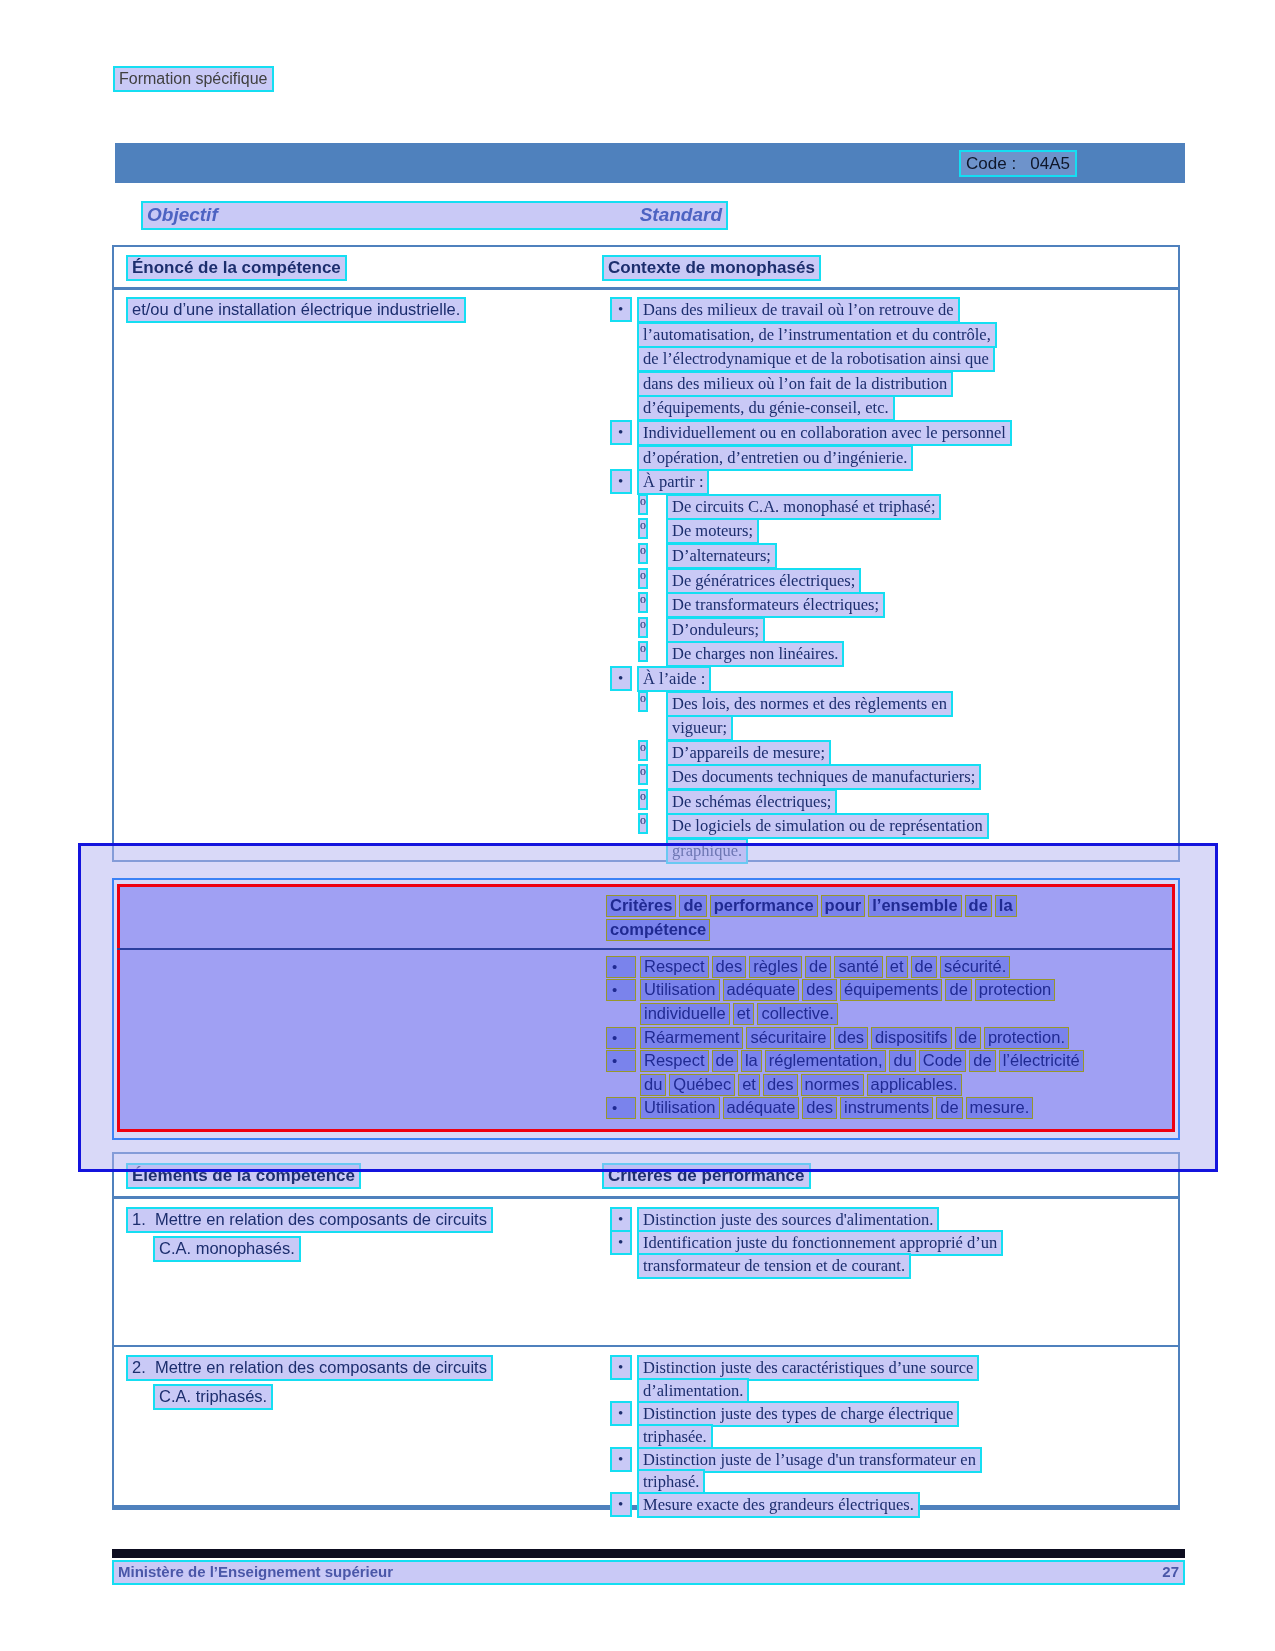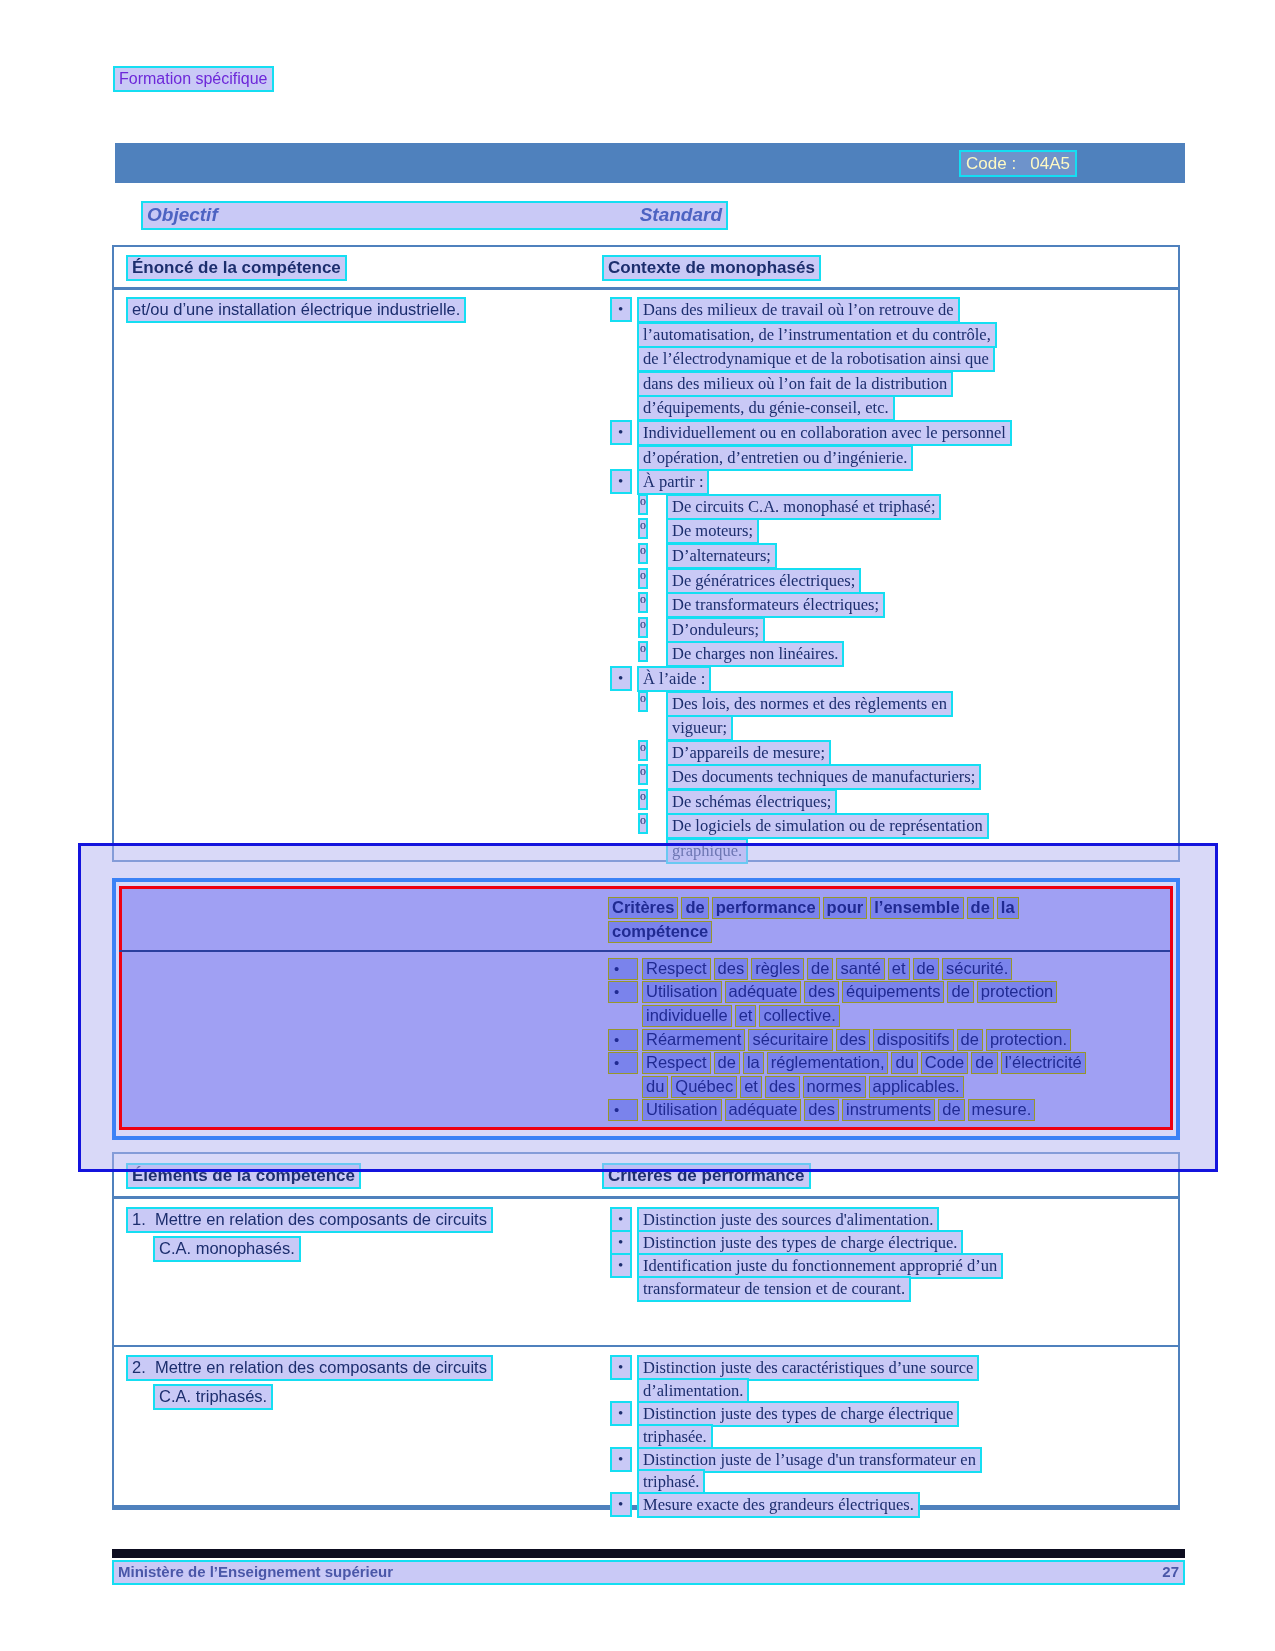--- a/index.html
+++ b/index.html
@@ -14,28 +14,28 @@
     padding:1px 4px 2px 4px;
     color:#1c2e6e;
     font-size:16.5px;
     line-height:19px;
     white-space:pre;
     vertical-align:top;
   }
 
   
   .top-label { position:absolute; left:113px; top:66px; }
-  .top-label .hl { color:#6d28d9; font-size:16px; }
+  .top-label .hl { color:#404040; font-size:16px; }
 
   
   .title-bar { position:absolute; left:115px; top:143px; width:1070px; height:40px; background:#4f81bd; }
   .code-box {
     position:absolute; right:108px; top:7px;
     border:2px solid #15def2; background:rgba(205,205,247,0.25);
-    color:#fef9c3; font-size:17px; line-height:21px; padding:1px 5px; white-space:pre;
+    color:#0f172a; font-size:17px; line-height:21px; padding:1px 5px; white-space:pre;
   }
 
   
   .obj-row { position:absolute; left:141px; top:201px; width:587px; }
   .obj-row .hl { display:flex; justify-content:space-between; width:587px;
     font-weight:700; font-style:italic; font-size:19px; line-height:22px; color:#4d63c2; }
 
   
   .tbl { position:absolute; border:2px solid #4f81bd; background:#ffffff; }
   .tbl-header { display:flex; border-bottom:3px solid #4f81bd; padding:8px 0 6px 12px; }
@@ -62,21 +62,21 @@
   }
   .marker.sub::after { content:"o"; position:absolute; left:0px; top:-4px; font-size:12px; color:#1c2e6e; }
   .marker.blank { visibility:hidden; }
 
   
   .overlay { position:absolute; left:78px; top:843px; width:1140px; height:329px;
     background:rgba(182,182,242,0.52); border:3px solid #1414dd; z-index:6; pointer-events:none; }
 
   
   .tbl-perf { position:absolute; left:112px; top:878px; width:1068px; height:262px;
-    border:4px solid #3b82f6; background:transparent; z-index:7; }
+    border:2px solid #3b82f6; background:transparent; z-index:7; }
   .red-box { position:absolute; left:3px; top:4px; right:3px; bottom:6px;
     border:3px solid #ee0011; background:#a0a0f3; display:flex; }
   .red-box .col-spacer { width:486px; }
   .red-box .col-content { flex:1; padding-top:8px; }
   .perf-sep { border-top:2px solid #2b3f9e; margin:4px 0 6px -489px; }
   .perf-header .li-row { height:24.4px; white-space:nowrap; }
   .perf-list .li-row { height:23.6px; white-space:nowrap; }
   .w {
     display:inline-block; background:#7a83ec; border:1px solid #97972a;
     padding:0 3px 1px 3px; margin-right:3px; color:#202a92; font-size:16.5px; line-height:19px;
@@ -190,21 +190,20 @@
       </div>
     </div>
 
     <div class="erow" style="height:146px;">
       <div class="cell-l">
         <span class="t-line"><span class="hl">1.  Mettre en relation des composants de circuits</span></span>
         <span class="t-line indent2"><span class="hl">C.A. monophasés.</span></span>
       </div>
       <div class="cell-r list list-t3">
           <div class="li-row"><span class="marker">•</span><span class="hl">Distinction juste des sources d'alimentation.</span></div>
-          <div class="li-row"><span class="marker">•</span><span class="hl">Distinction juste des types de charge électrique.</span></div>
           <div class="li-row"><span class="marker">•</span><span class="hl">Identification juste du fonctionnement approprié d’un</span></div>
           <div class="li-row"><span class="marker blank">•</span><span class="hl">transformateur de tension et de courant.</span></div>
         </div>
     </div>
 
     <div class="row-sep"></div>
 
     <div class="erow">
       <div class="cell-l">
         <span class="t-line"><span class="hl">2.  Mettre en relation des composants de circuits</span></span>

